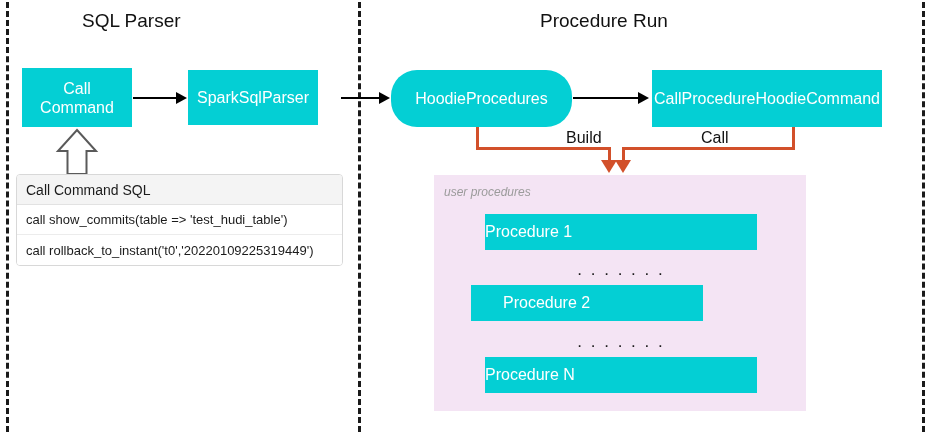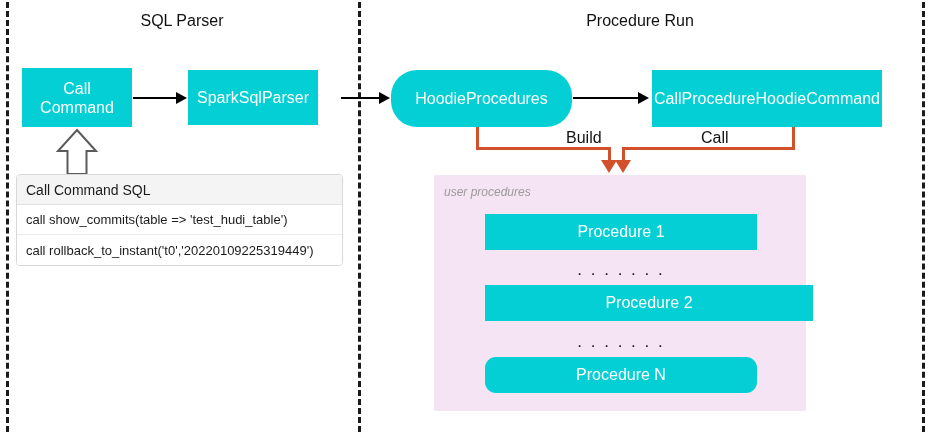--- a/index.html
+++ b/index.html
@@ -24,23 +24,23 @@
     position: absolute;
     top: 2px;
     width: 0;
     height: 430px;
     border-left: 3px dashed #1a1a1a;
   }
 
   
   .section-title {
     position: absolute;
-    font-size: 16px;
+    font-size: 19px;
     color: #111111;
-    text-align: center;
+    text-align: left;
     white-space: nowrap;
     line-height: 26px;
   }
 
   
   .teal-box {
     position: absolute;
     background: #04CFD4;
     color: #ffffff;
     display: flex;
@@ -148,21 +148,21 @@
     line-height: 14px;
     white-space: nowrap;
     font-style: italic;
   }
   .proc-box {
     position: absolute;
     background: #04CFD4;
     color: #ffffff;
     display: flex;
     align-items: center;
-    justify-content: center;
+    justify-content: flex-start;
     font-size: 16px;
     box-sizing: border-box;
   }
   .dots {
     position: absolute;
     font-size: 17px;
     letter-spacing: 2px;
     color: #1b1b1b;
     text-align: center;
     line-height: 12px;
@@ -234,23 +234,23 @@
 
   <div class="proc-panel" style="left:434px; top:175px; width:372px; height:236px;"></div>
   <div class="proc-panel-label" style="left:444px; top:185px;">user procedures</div>
 
   <div class="proc-box" style="left:485px; top:214px; width:272px; height:36px;">
     <span>Procedure 1</span>
   </div>
 
   <div class="dots" style="left:485px; top:264px; width:272px;">. . . . . . .</div>
 
-  <div class="proc-box" style="left:485px; top:285px; width:328px; height:36px;">
+  <div class="proc-box" style="left:471px; top:285px; width:232px; height:36px;padding-left:32px;">
     <span>Procedure 2</span>
   </div>
 
   <div class="dots" style="left:485px; top:336px; width:272px;">. . . . . . .</div>
 
-  <div class="proc-box" style="left:485px; top:357px; width:272px; height:36px;border-radius:11px;">
+  <div class="proc-box" style="left:485px; top:357px; width:272px; height:36px;">
     <span>Procedure N</span>
   </div>
 
 </div>
 
 </body></html>

